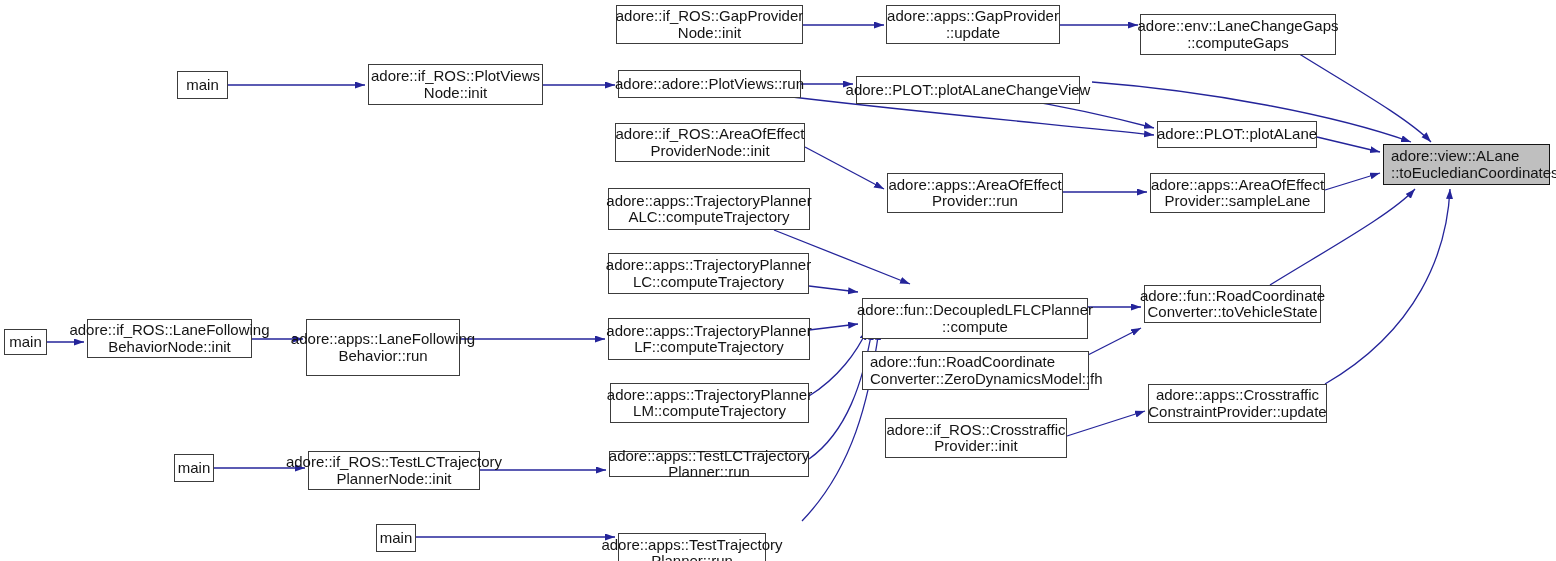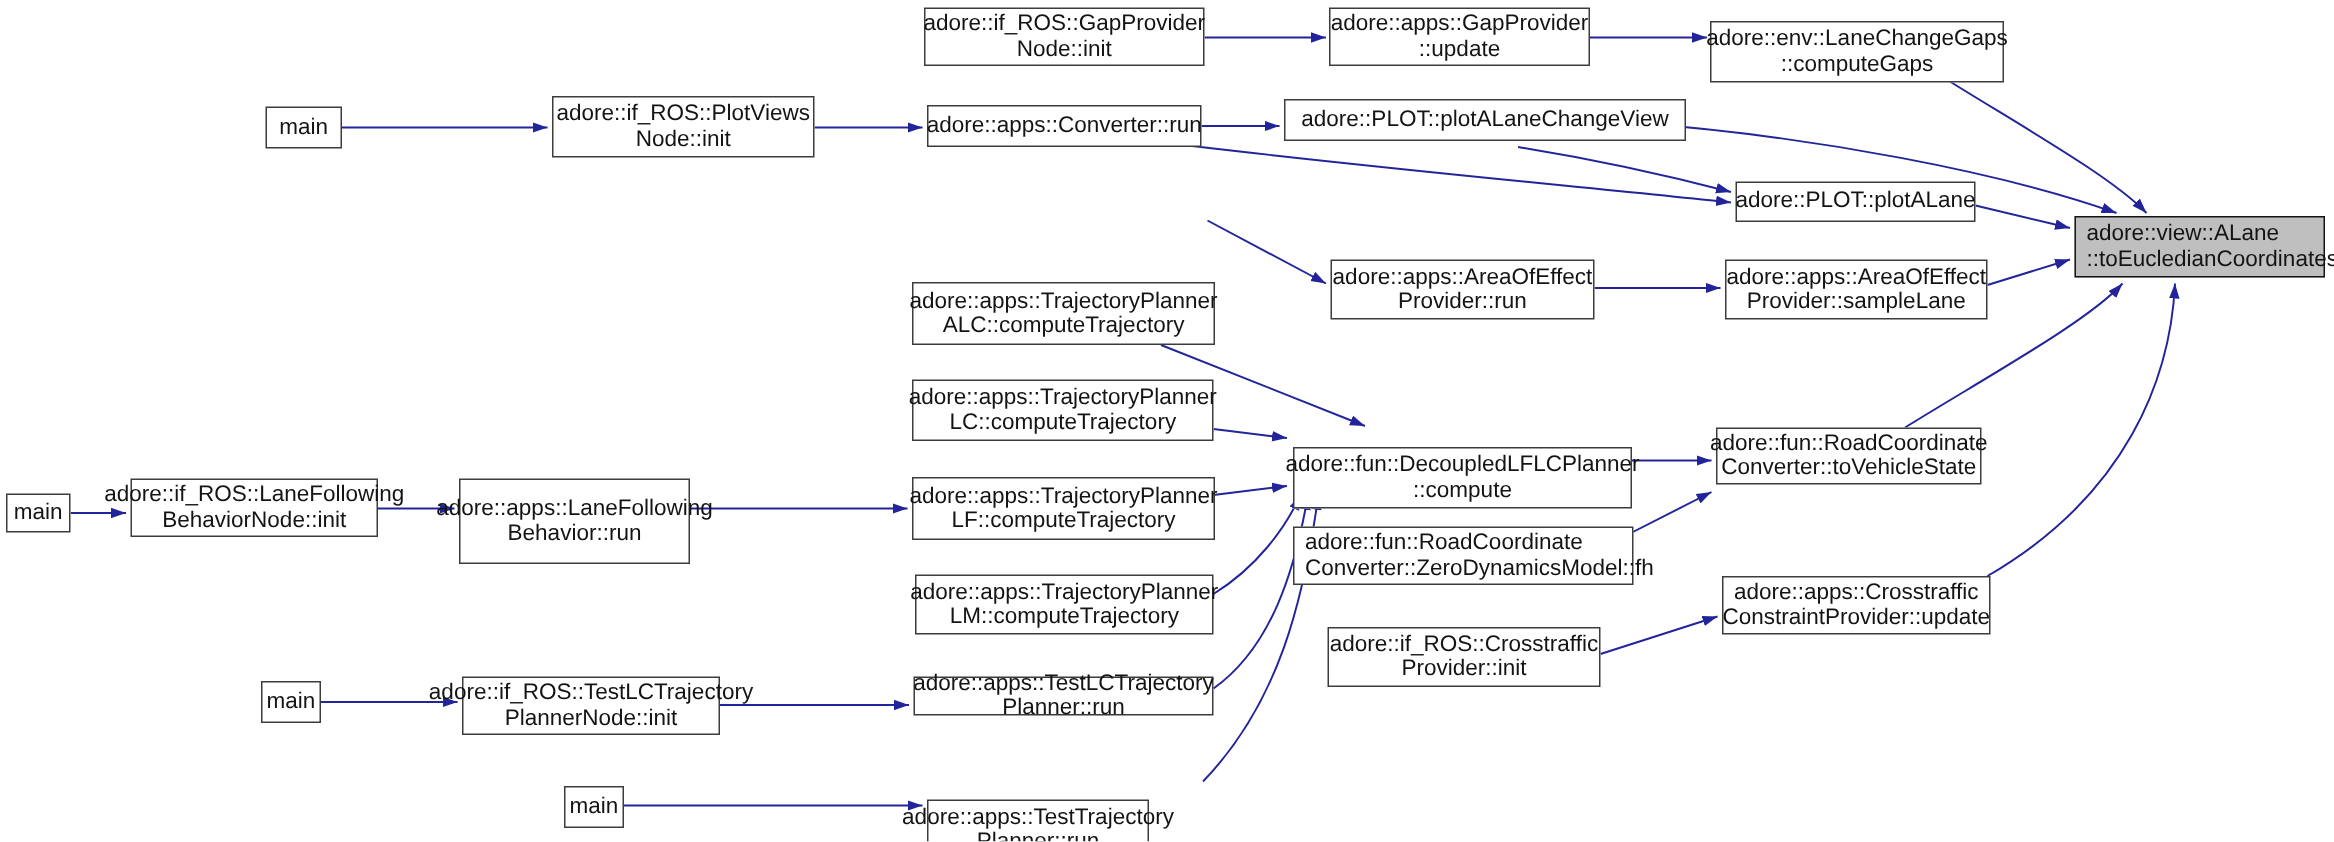--- a/index.html
+++ b/index.html
@@ -86,23 +86,25 @@
   <div class="node" style="left:616px;top:5px;width:187px;height:39px">adore::if_ROS::GapProvider
 Node::init</div>
   <div class="node" style="left:886px;top:5px;width:174px;height:39px">adore::apps::GapProvider
 ::update</div>
   <div class="node" style="left:1140px;top:14px;width:196px;height:41px">adore::env::LaneChangeGaps
 ::computeGaps</div>
 
   <div class="node" style="left:177px;top:71px;width:51px;height:28px">main</div>
   <div class="node" style="left:368px;top:64px;width:175px;height:41px">adore::if_ROS::PlotViews
 Node::init</div>
-  <div class="node" style="left:618px;top:70px;width:183px;height:28px">adore::apps::Converter::run</div>
-  <div class="node" style="left:856px;top:66px;width:268px;height:28px">adore::PLOT::plotALaneChangeView</div>
+  <div class="node" style="left:618px;top:70px;width:183px;height:28px">adore::adore::PlotViews::run</div>
+  <div class="node" style="left:856px;top:76px;width:224px;height:28px">adore::PLOT::plotALaneChangeView</div>
 
+  <div class="node" style="left:615px;top:123px;width:190px;height:39px">adore::if_ROS::AreaOfEffect
+ProviderNode::init</div>
   <div class="node" style="left:1157px;top:121px;width:160px;height:27px">adore::PLOT::plotALane</div>
   <div class="node highlight align-left" style="left:1383px;top:144px;width:167px;height:41px">adore::view::ALane
 ::toEucledianCoordinates</div>
 
   <div class="node" style="left:887px;top:173px;width:176px;height:40px">adore::apps::AreaOfEffect
 Provider::run</div>
   <div class="node" style="left:1150px;top:173px;width:175px;height:40px">adore::apps::AreaOfEffect
 Provider::sampleLane</div>
 
   <div class="node" style="left:608px;top:188px;width:202px;height:42px">adore::apps::TrajectoryPlanner

